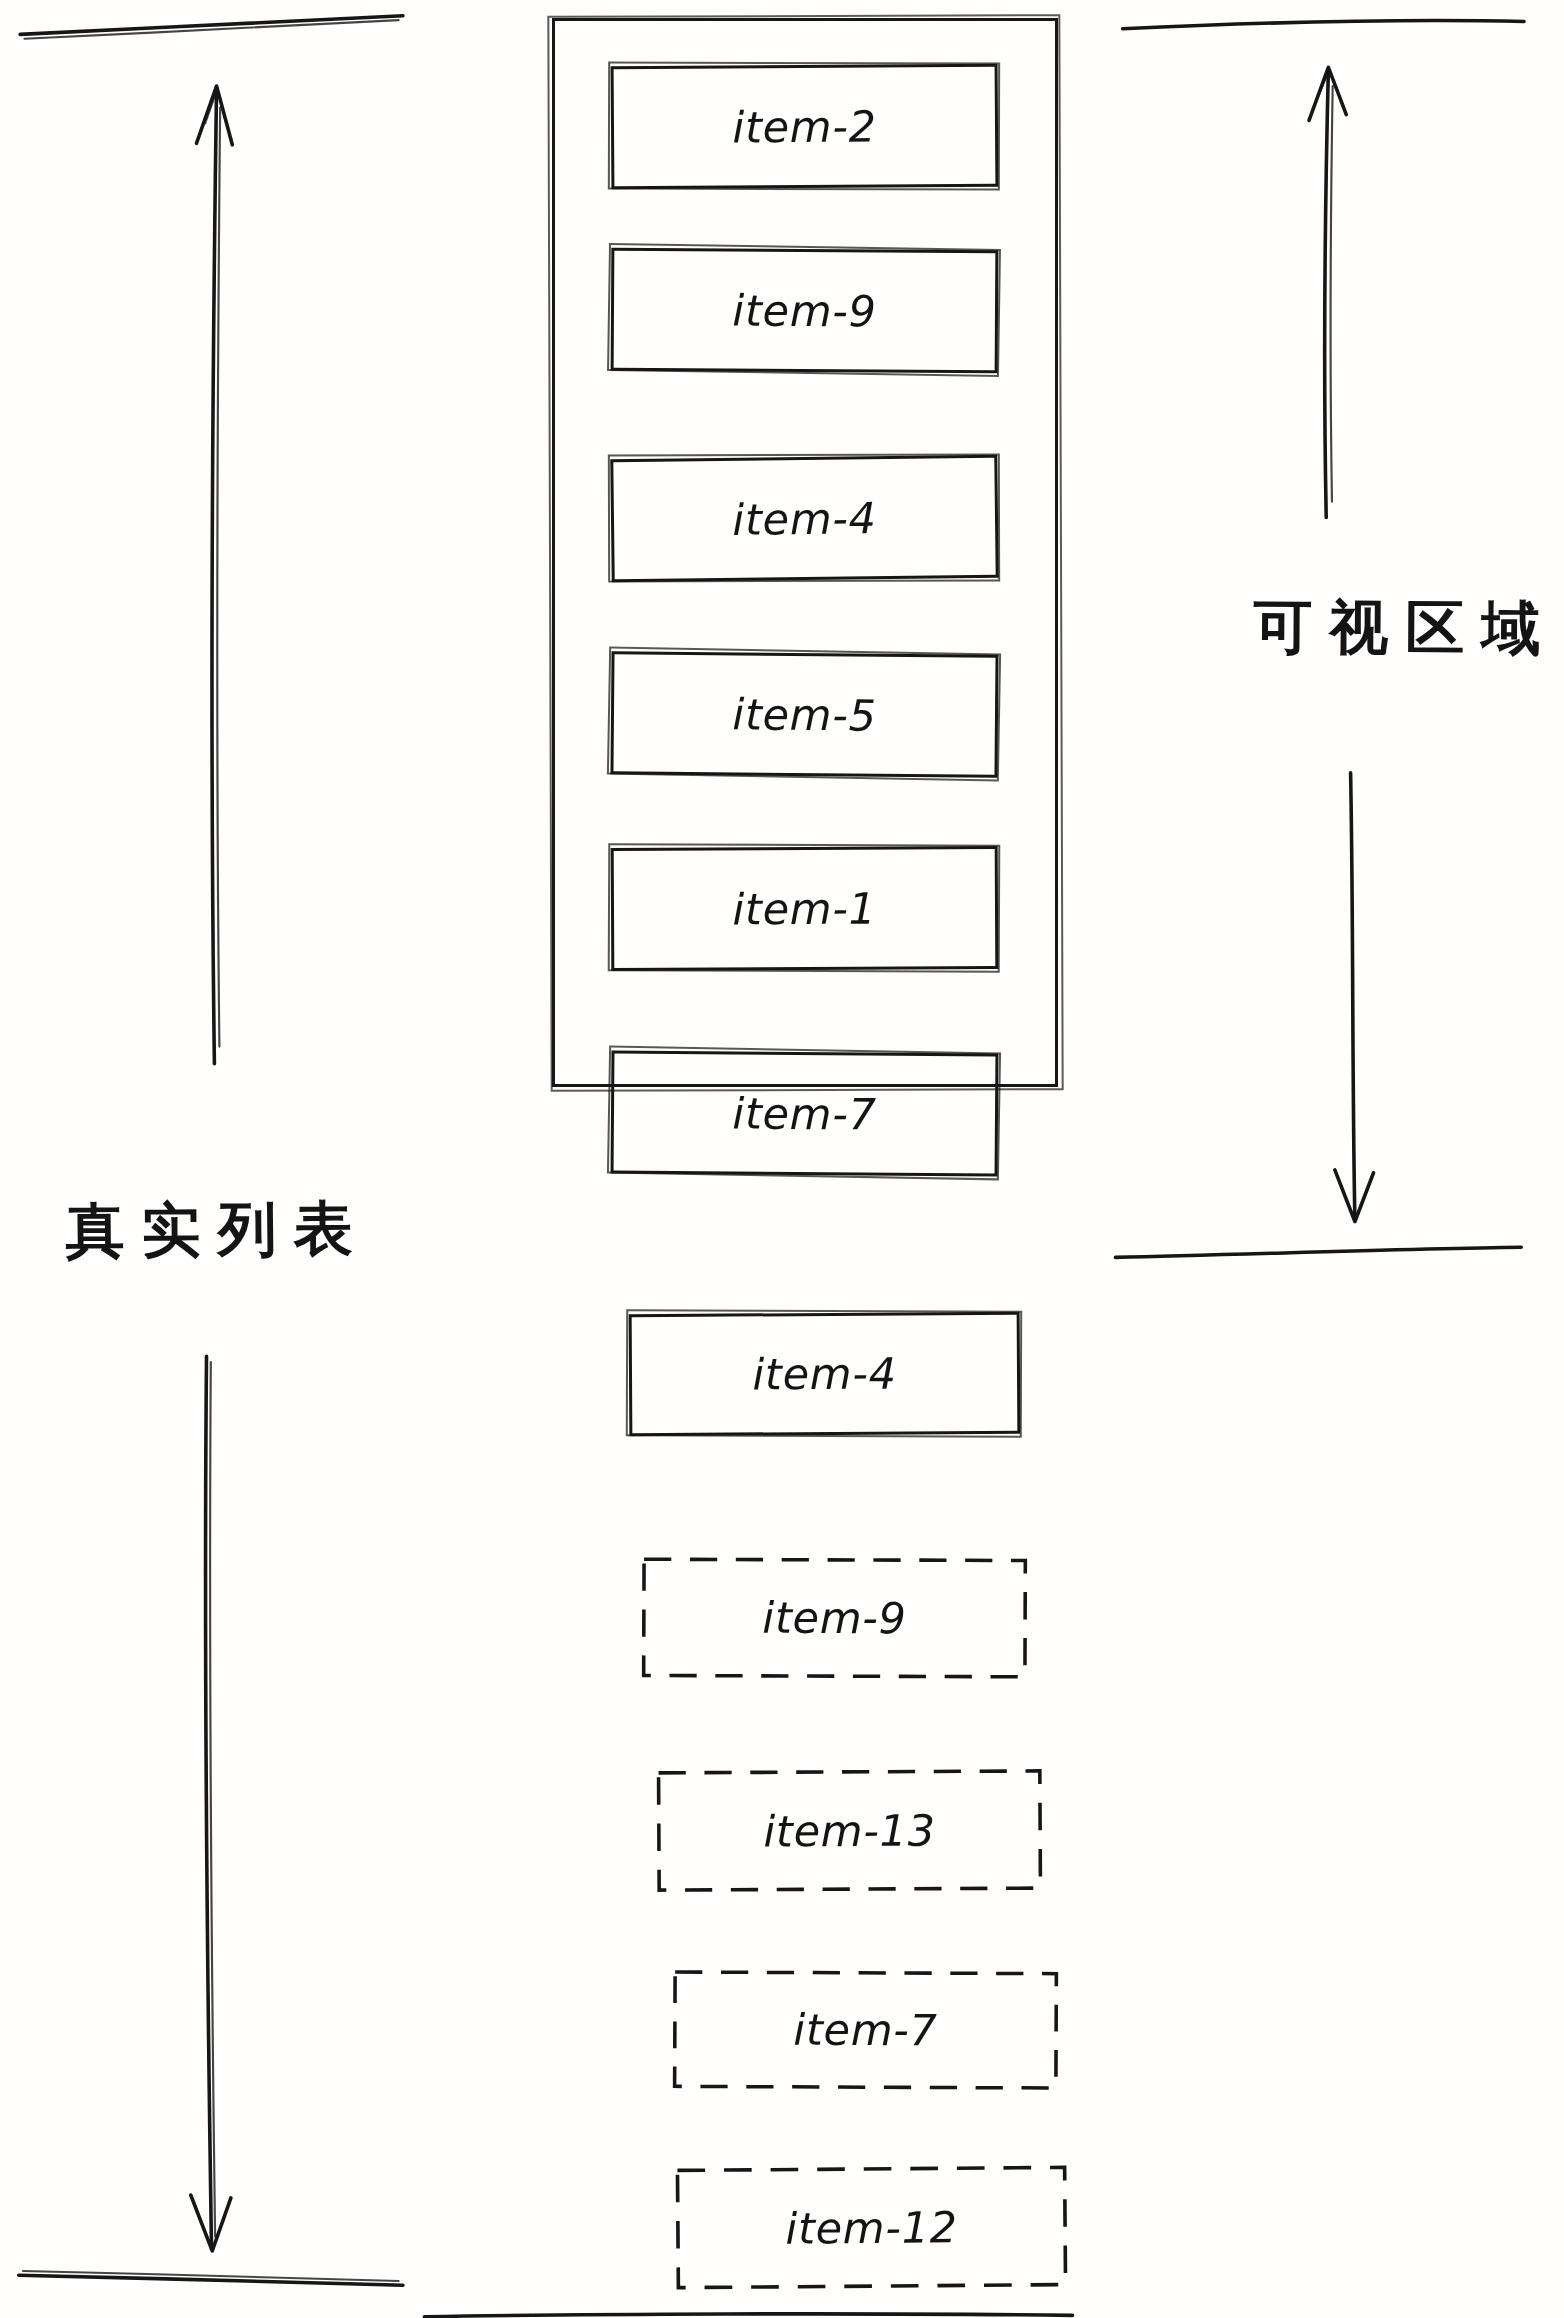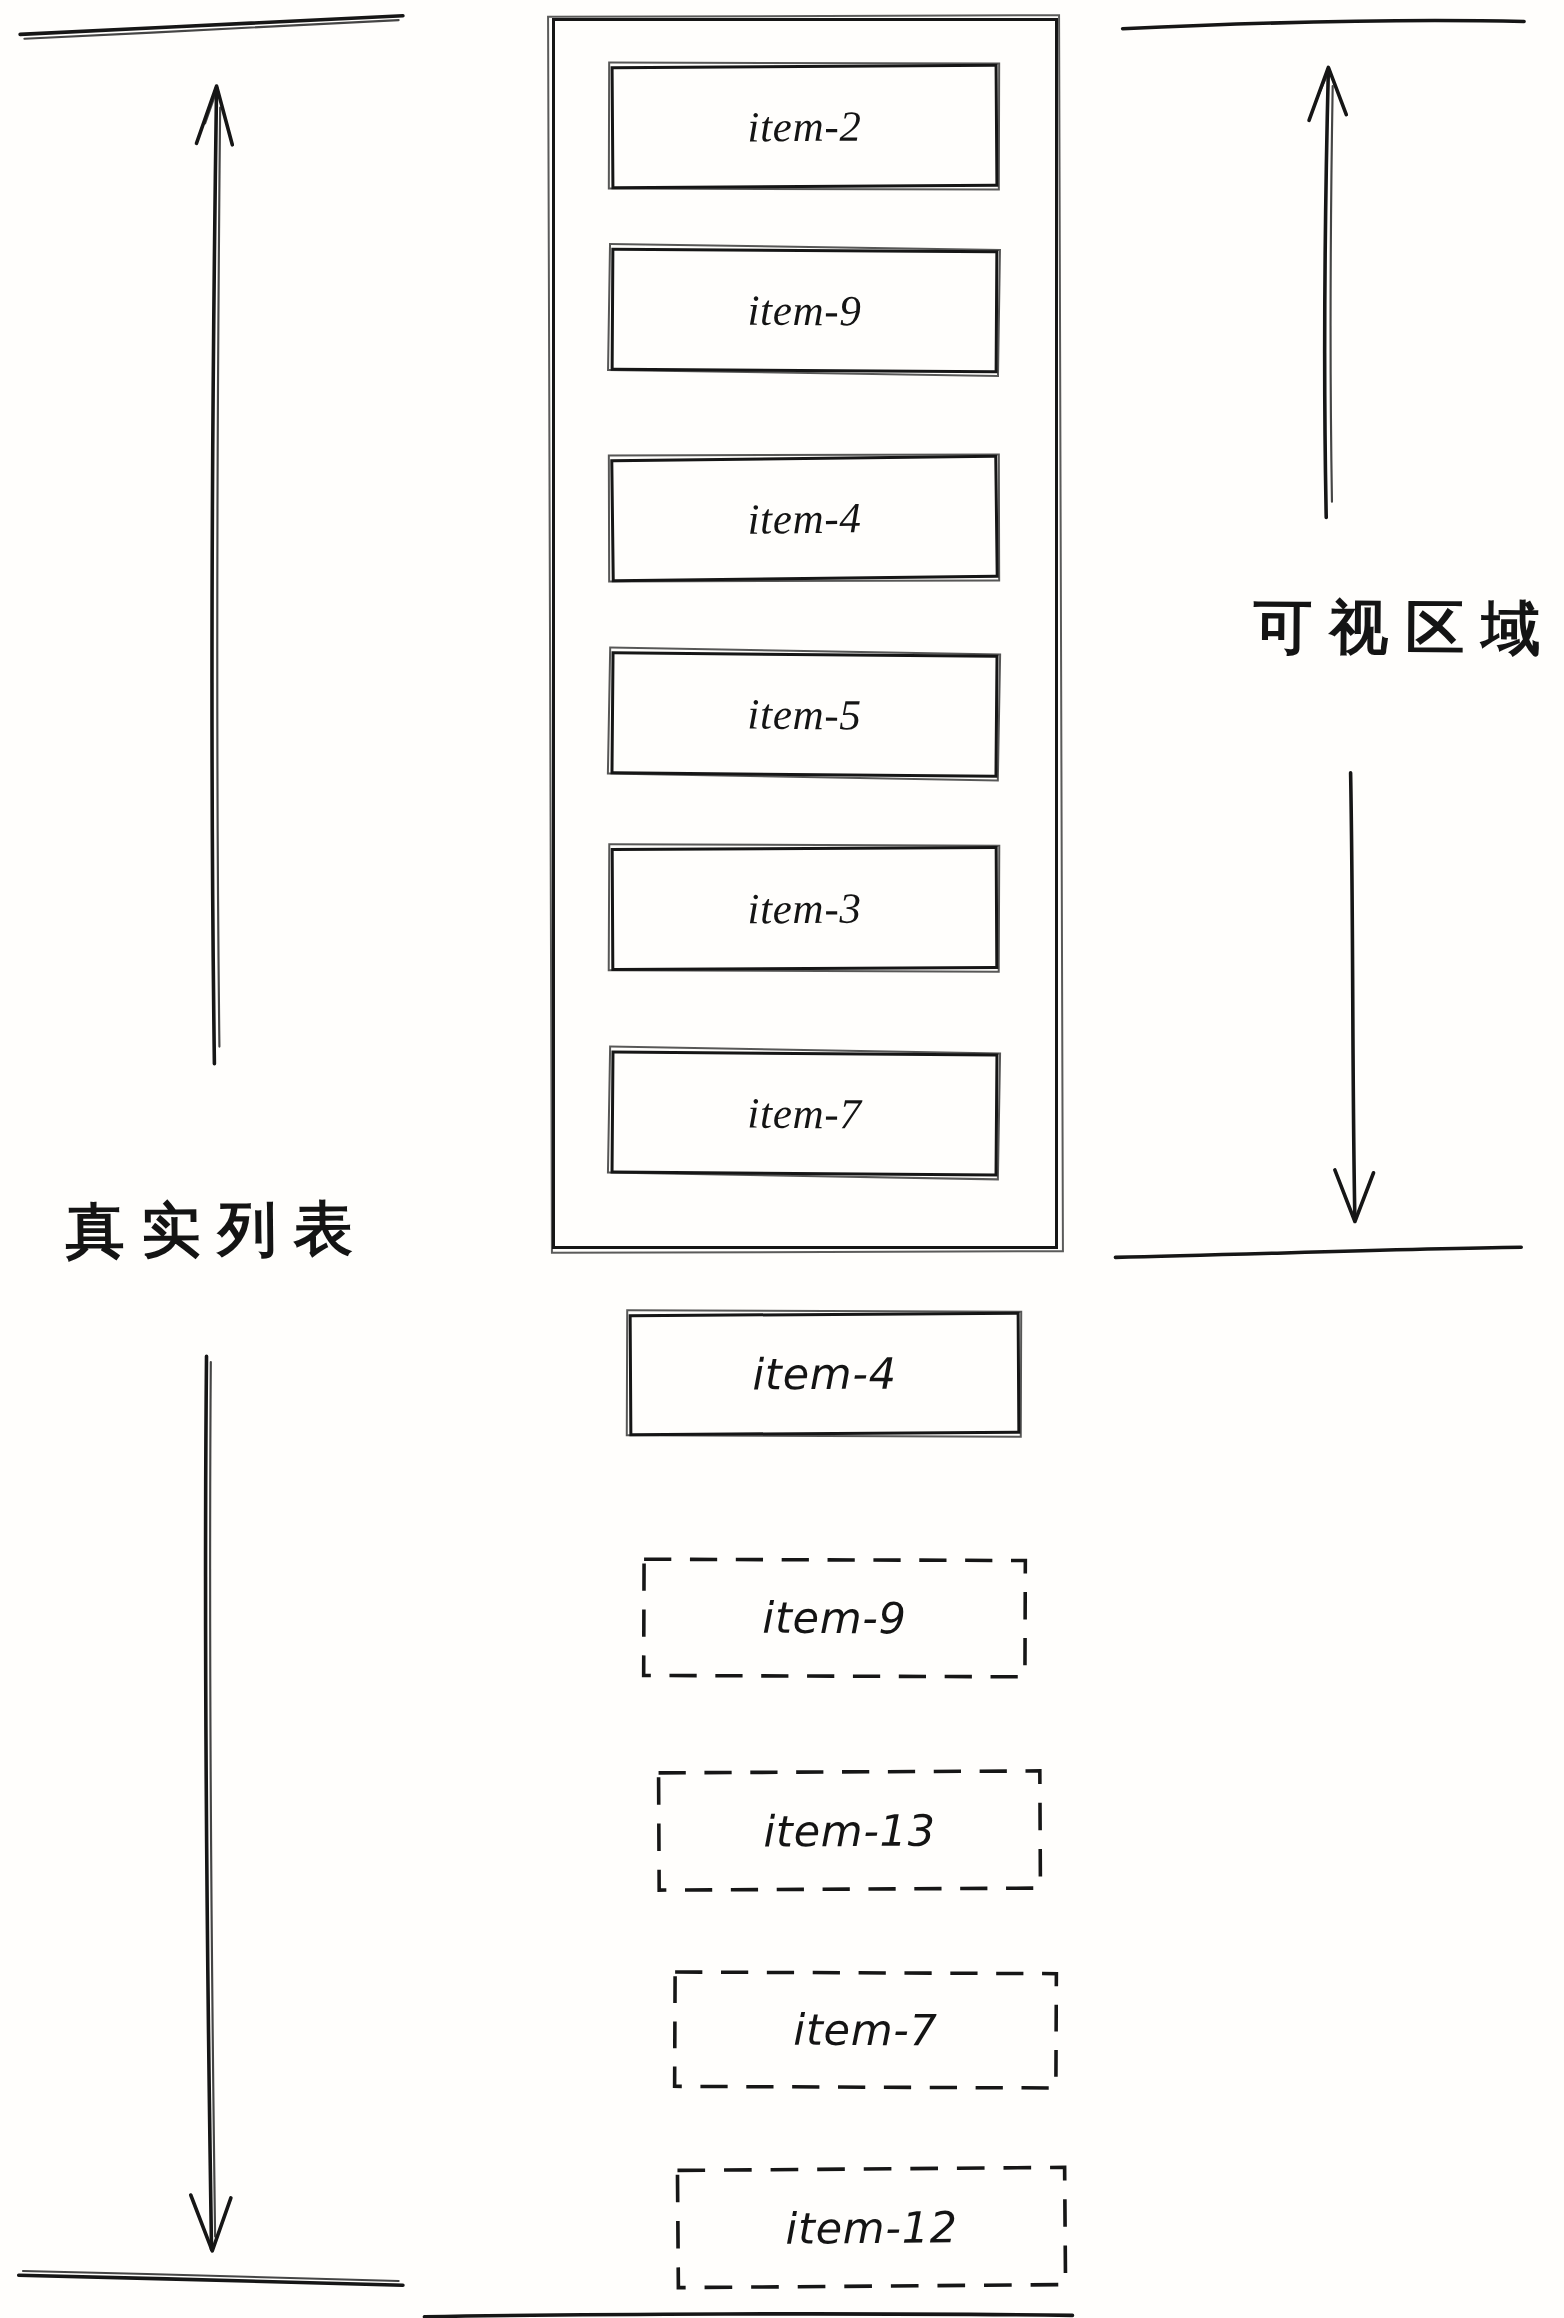--- a/index.html
+++ b/index.html
@@ -28,23 +28,22 @@
     stroke-width: 5;
     stroke-linecap: round;
     stroke-linejoin: round;
   }
   .sketch-svg .thin { stroke-width: 3; opacity: .8; }
 
   
   .viewport {
     position: absolute;
     left: 552px; top: 18px;
-    width: 506px; height: 1231px;
+    width: 506px; height: 1069px;
     border: 3.6px solid #161616;
-    font-family: Liberation Serif, serif;
   }
   .viewport::before {
     content: "";
     position: absolute;
     inset: -6.5px;
     border: 2.2px solid rgba(22,22,22,.7);
     transform: rotate(-0.18deg);
     pointer-events: none;
   }
 
@@ -161,21 +160,21 @@
 
     <div class="item solid-item" style="left:56px; top:436px; width:387px; height:123px; transform:rotate(-0.7deg);">
       <span class="item-label">item-4</span>
     </div>
 
     <div class="item solid-item" style="left:56px; top:632px; width:387px; height:123px; transform:rotate(0.5deg);">
       <span class="item-label">item-5</span>
     </div>
 
     <div class="item solid-item" style="left:56px; top:826px; width:387px; height:123px; transform:rotate(-0.3deg);">
-      <span class="item-label">item-3</span>
+      <span class="item-label">item-1</span>
     </div>
 
     <div class="item solid-item" style="left:56px; top:1031px; width:387px; height:123px; transform:rotate(0.45deg);">
       <span class="item-label">item-7</span>
     </div>
   </div>
 
   <div class="item solid-item" style="left:629px; top:1313px; width:391px; height:122px; transform:rotate(-0.35deg);">
     <span class="item-label">item-4</span>
   </div>

